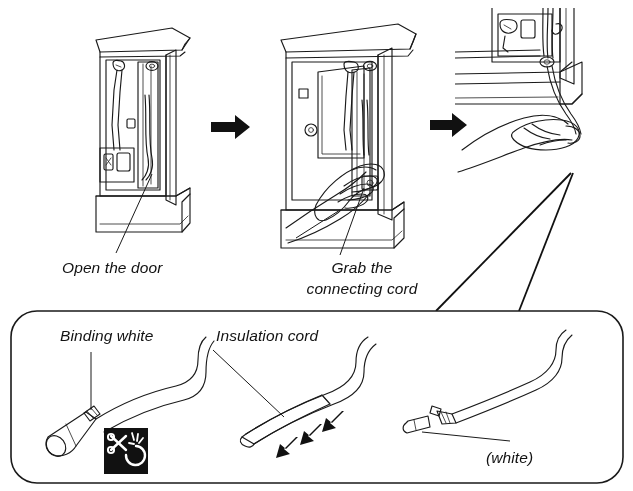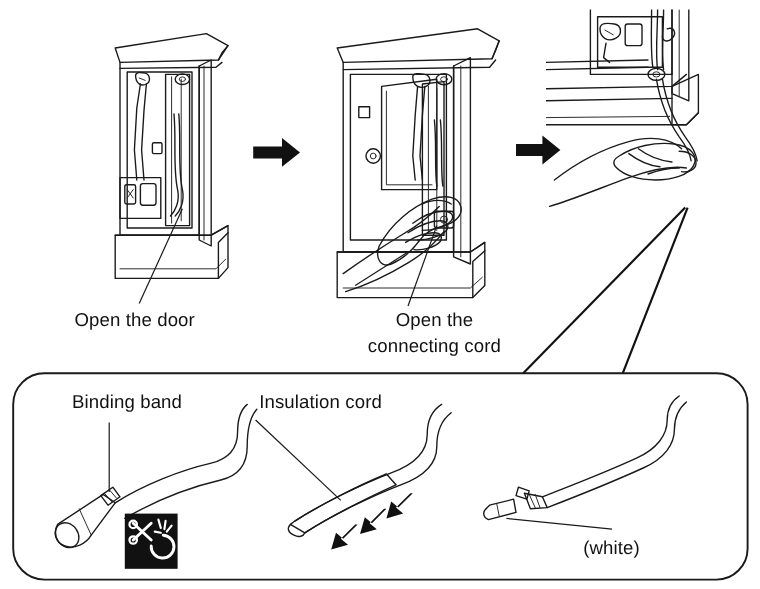--- a/index.html
+++ b/index.html
@@ -27,20 +27,21 @@
     height: 491px;
   }
   .lbl {
     position: absolute;
     font-family: "Liberation Sans", sans-serif;
     font-size: 15.5px;
     color: #121212;
     white-space: nowrap;
     letter-spacing: 0.1px;
     line-height: 19px;
+    font-style: italic;
   }
   .lbl.center { text-align: center; }
   
   .ln {
     fill: none;
     stroke: #1a1a1a;
     stroke-width: 1.15;
     stroke-linecap: round;
     stroke-linejoin: round;
   }
@@ -323,22 +324,22 @@
       <path class="ln" d="M406 423 C402 426 402 431 407 433 L430 427 L428 416 L408 421 Z" fill="#ffffff"></path>
       <path class="ln-thin" d="M414 420 L416 430"></path>
 
       <path class="ln-lead" d="M422 432 L510 441"></path>
     </g>
 
   </svg>
 
   <div class="lbl" style="left:62px; top:258px;">Open the door</div>
 
-  <div class="lbl center" style="left:286px; top:258px; width:152px;">Open the</div>
+  <div class="lbl center" style="left:286px; top:258px; width:152px;">Grab the</div>
   <div class="lbl center" style="left:286px; top:279px; width:152px;">connecting cord</div>
 
-  <div class="lbl" style="left:60px; top:326px;">Binding band</div>
+  <div class="lbl" style="left:60px; top:326px;">Binding white</div>
 
   <div class="lbl" style="left:216px; top:326px;">Insulation cord</div>
 
   <div class="lbl" style="left:486px; top:448px;">(white)</div>
 
 </div>
 
 </body></html>

